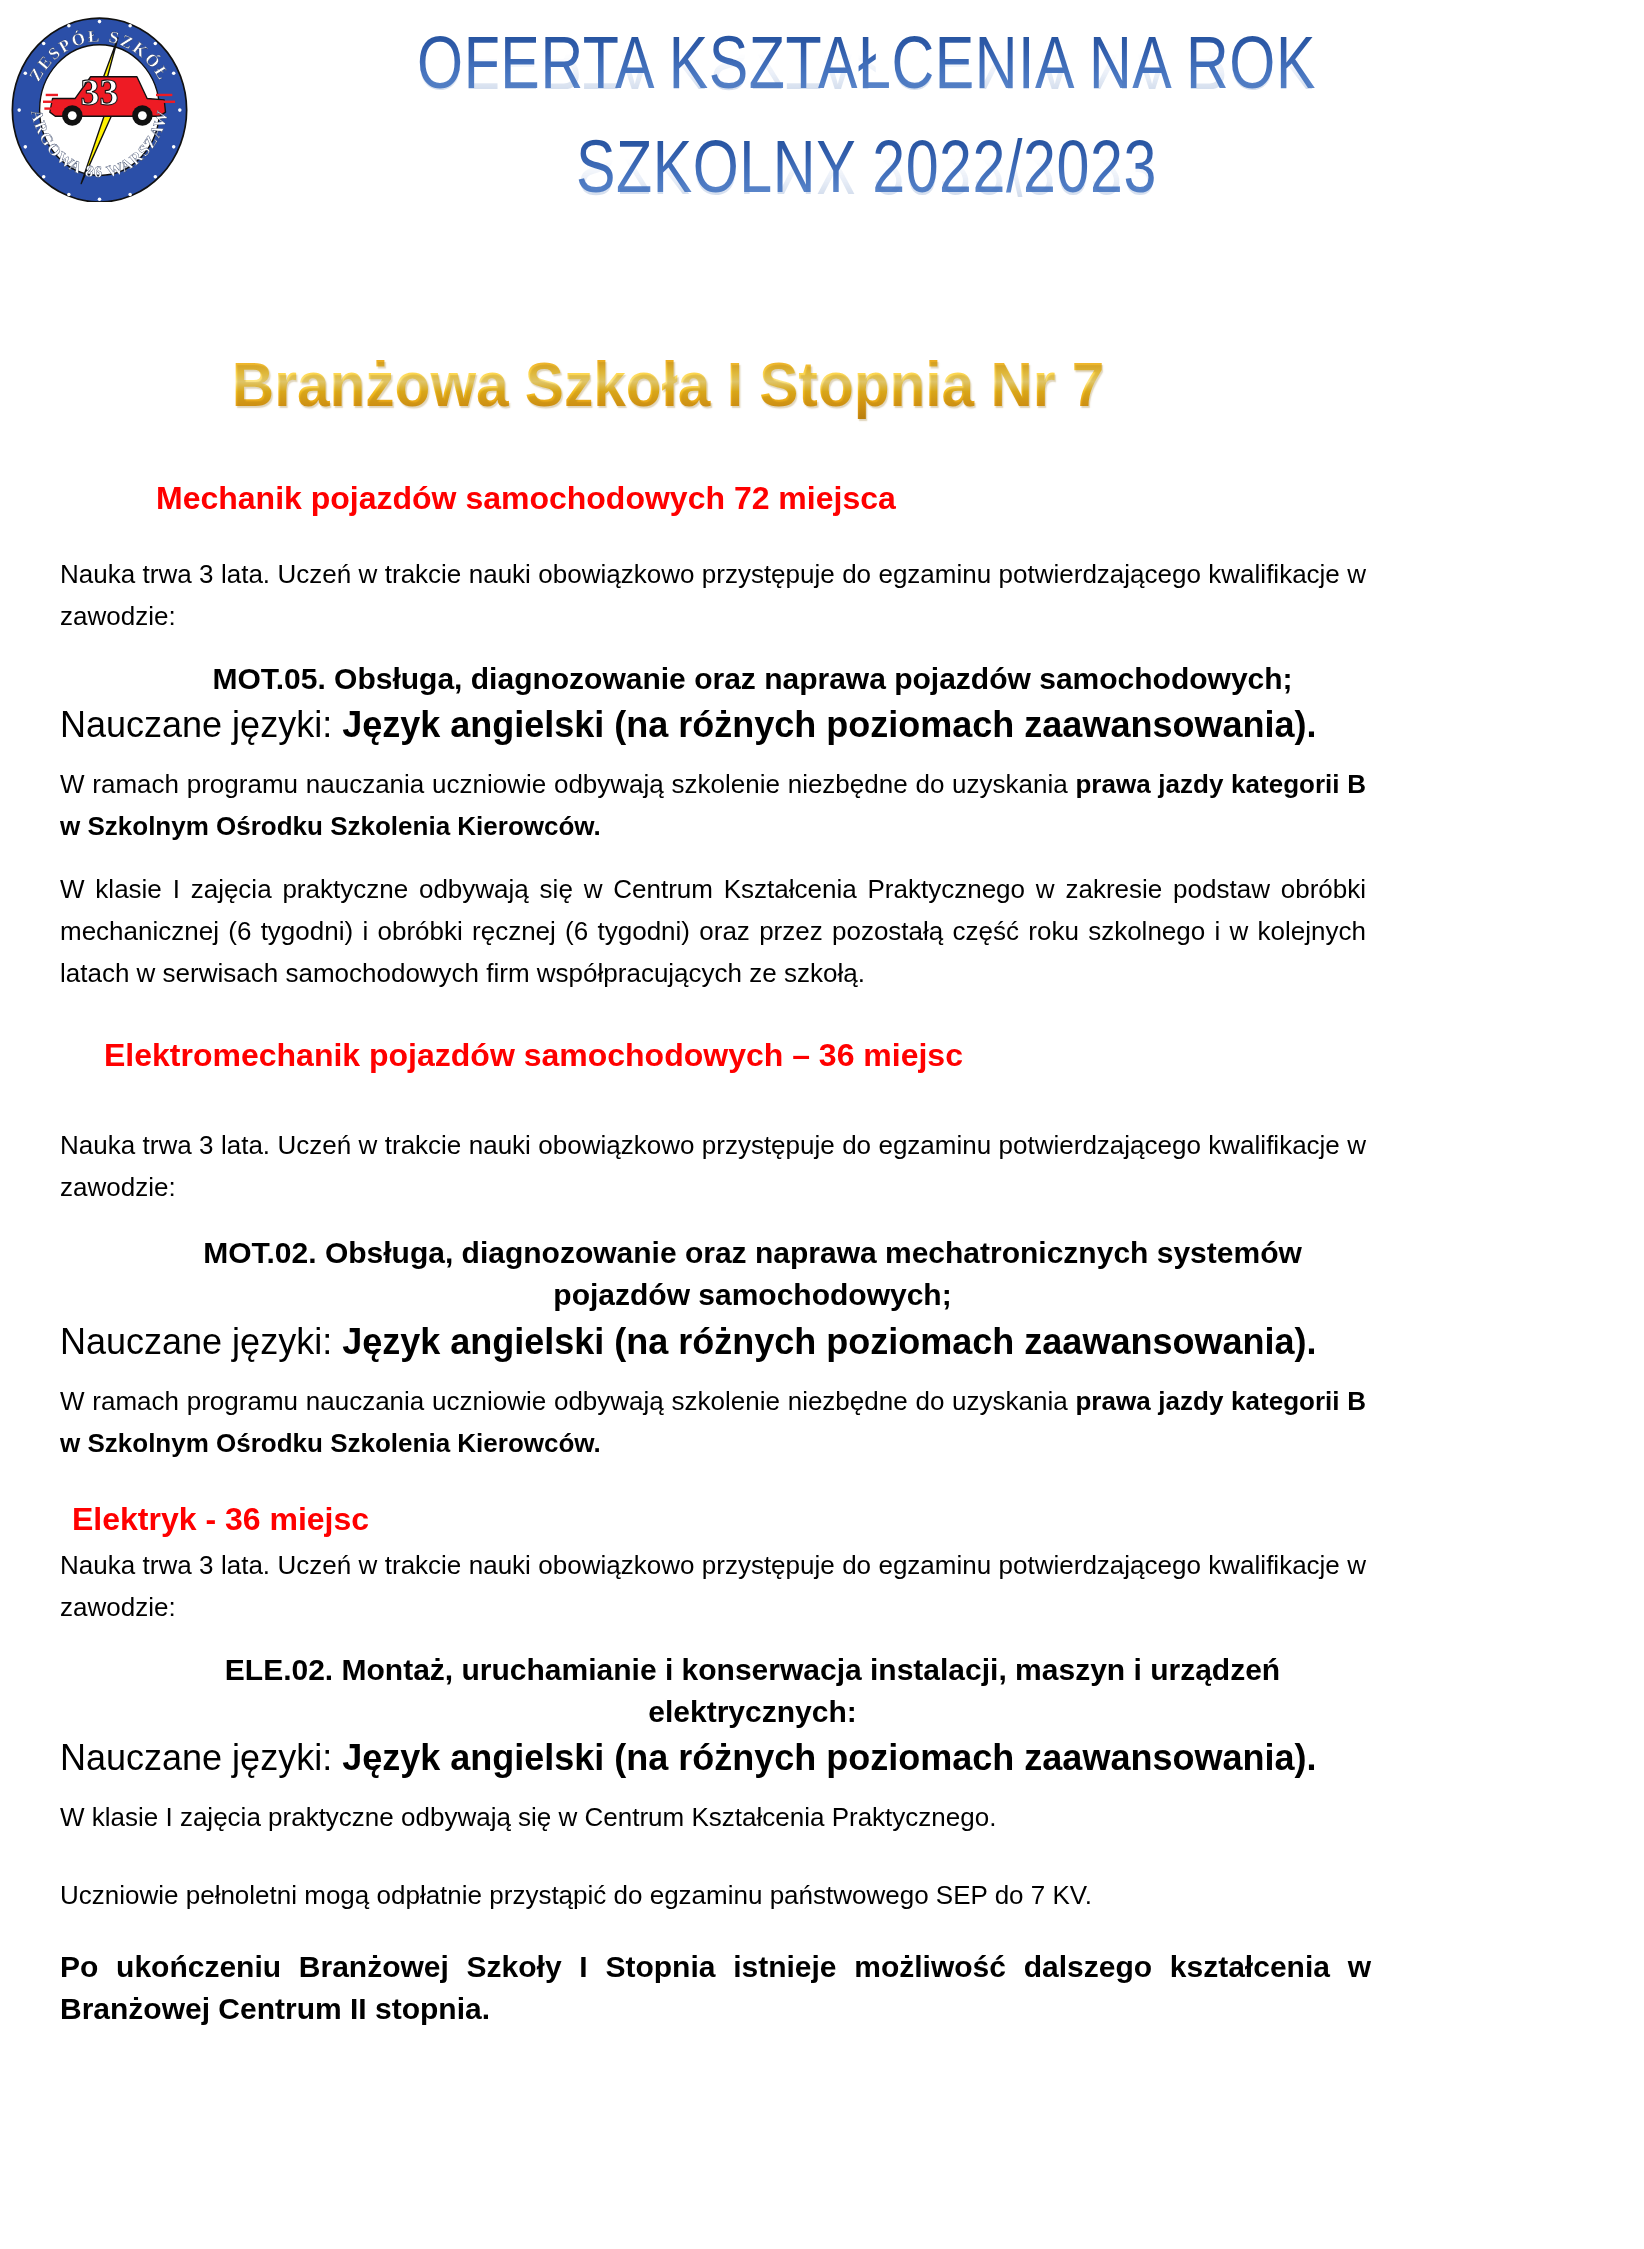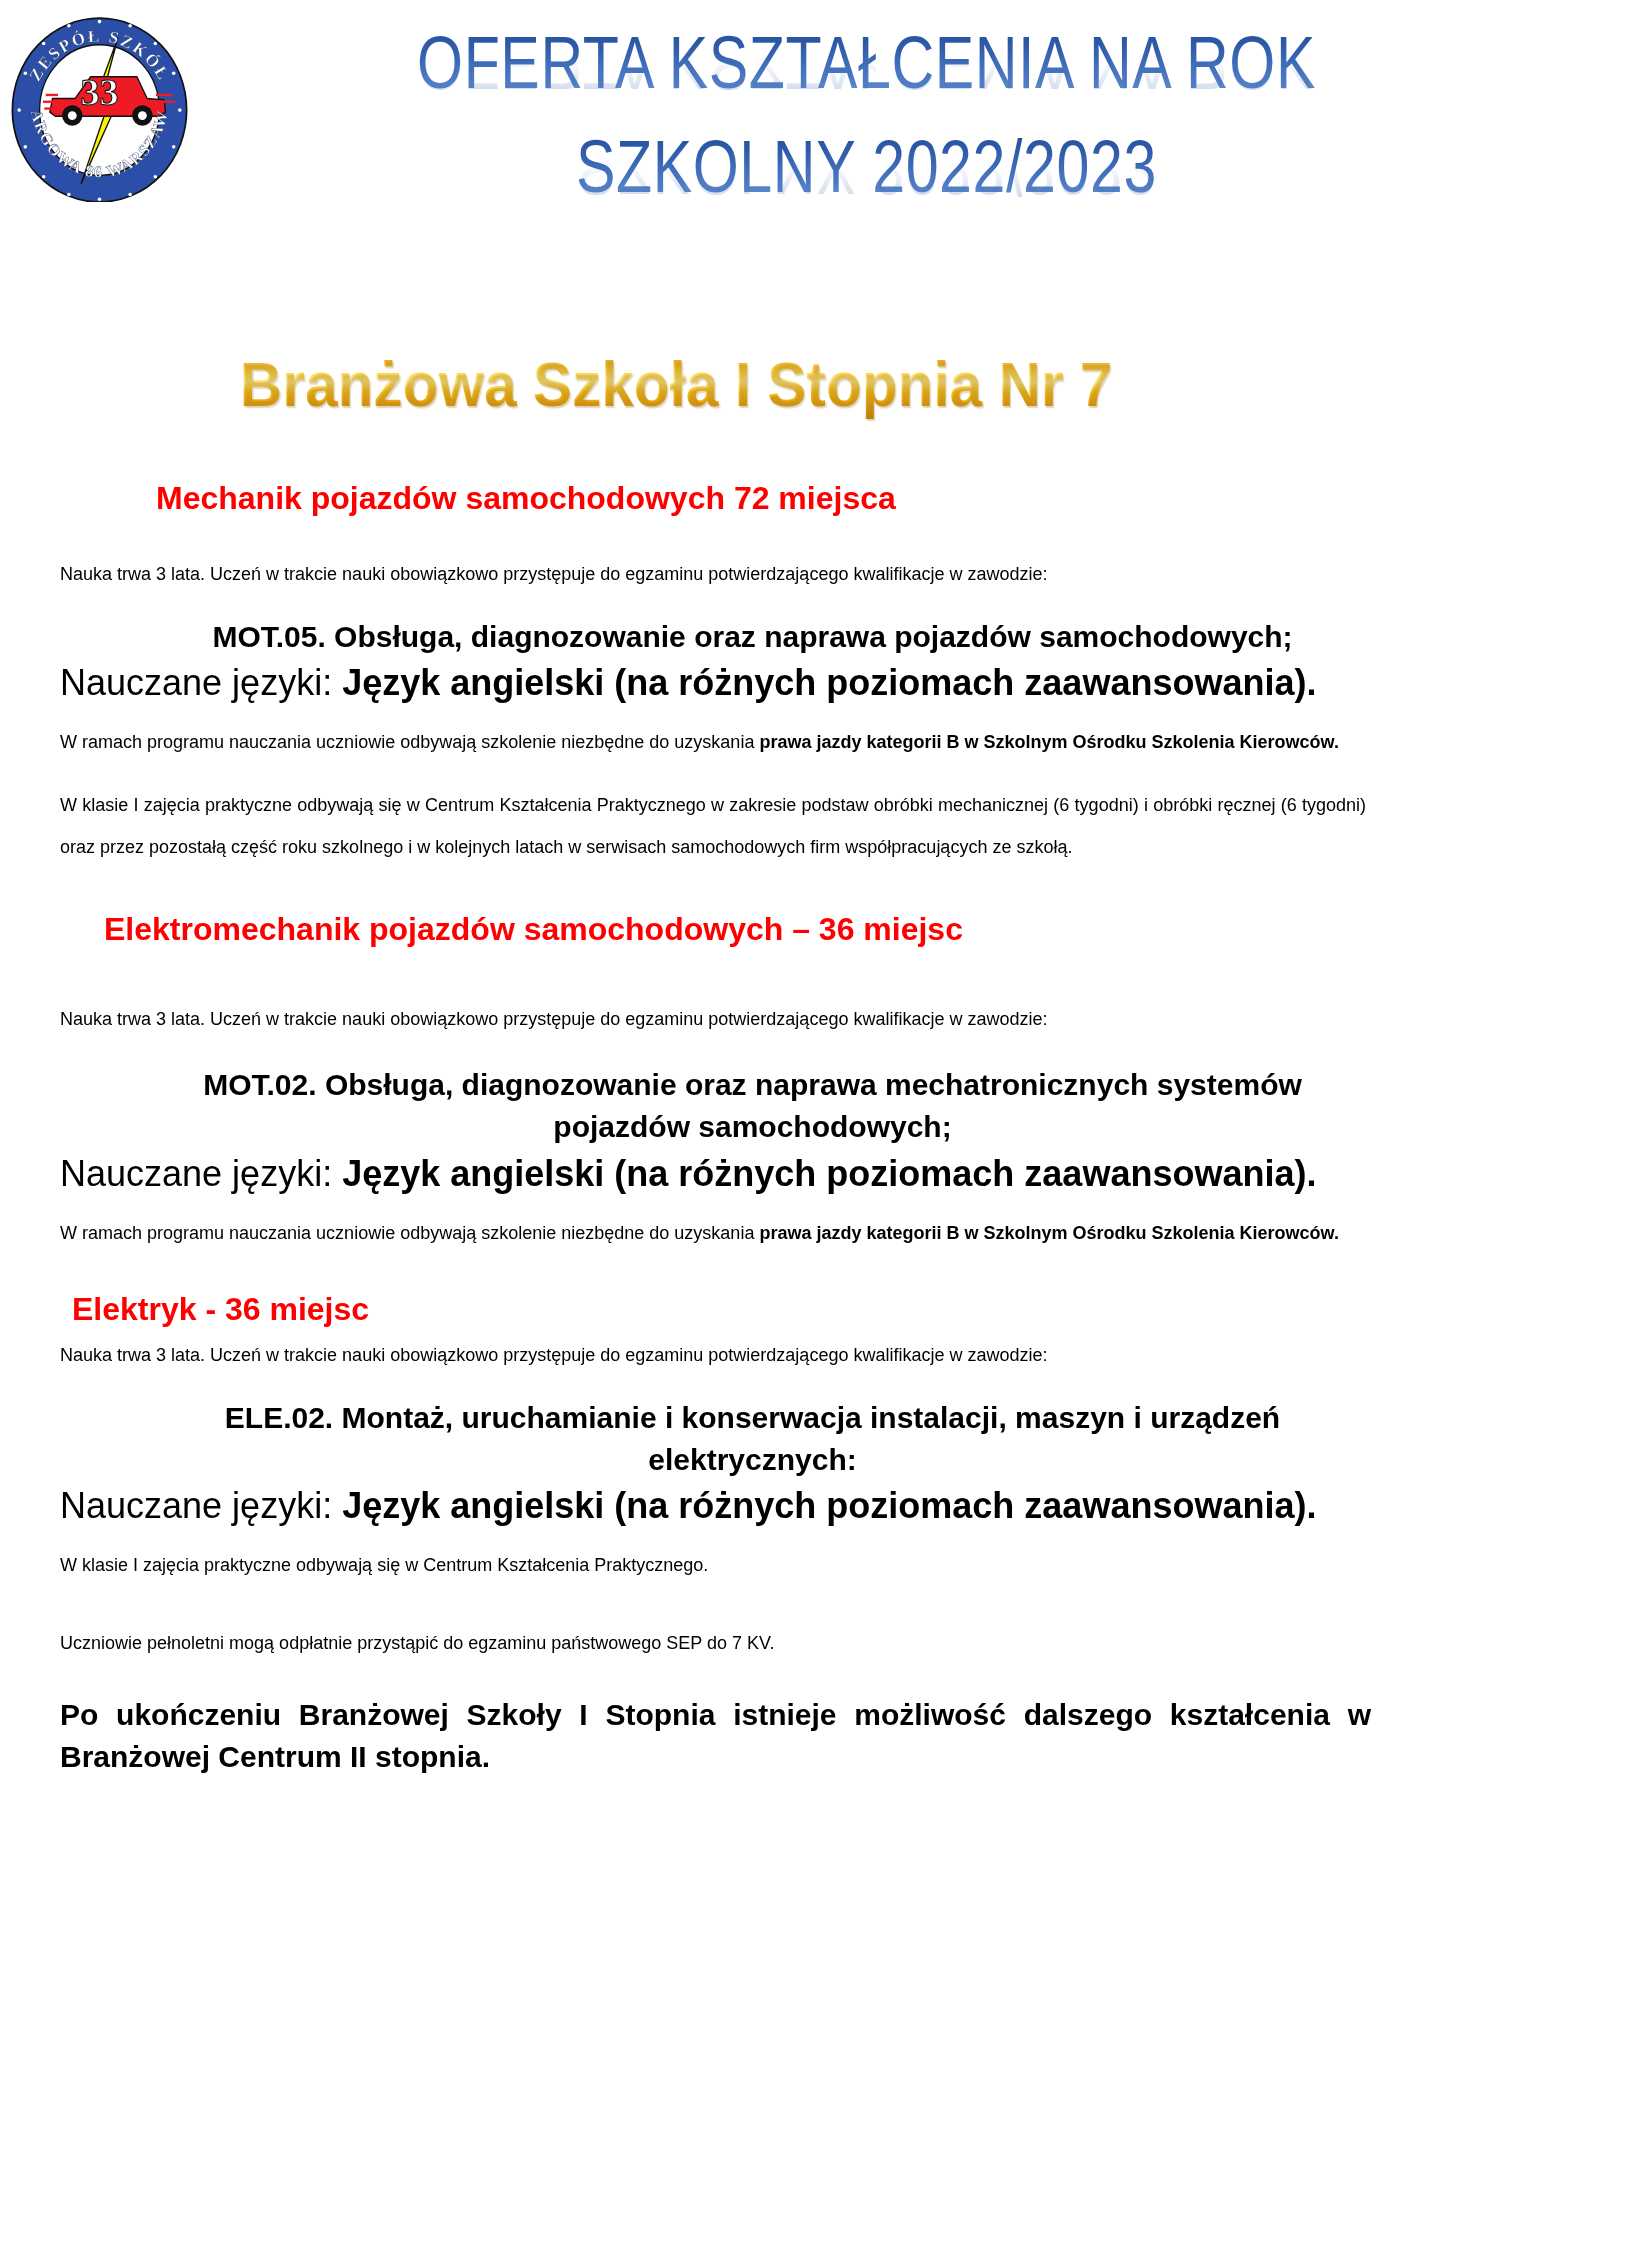--- a/index.html
+++ b/index.html
@@ -71,21 +71,21 @@
     -webkit-mask-image: linear-gradient(to top, rgba(0,0,0,0) 10%, rgba(0,0,0,0.85) 92%);
     mask-image: linear-gradient(to top, rgba(0,0,0,0) 10%, rgba(0,0,0,0.85) 92%);
     height: 55px;
     overflow: hidden;
     margin-top: 1.4px;
     margin-bottom: -31px;
   }
 
   .subtitle-block {
     position: absolute;
-    left: 16px;
+    left: 8px;
     top: 349px;
     width: 1320px;
     text-align: center;
   }
   .gold-subtitle {
     display: inline-block;
     font-family: "Liberation Sans", sans-serif;
     font-weight: 700;
     font-size: 63px;
     line-height: 71px;
@@ -118,21 +118,21 @@
     margin: 0;
     padding: 0 0 0 156px;
     white-space: nowrap;
   }
   .section-heading.h-mech { padding-left: 156px; margin-top: 0px; }
   .section-heading.h-elektromech { padding-left: 104px; margin-top: 0px; }
   .section-heading.h-elektryk { padding-left: 72px; margin-top: 0px; }
 
   p.para {
     margin: 0;
-    font-size: 18px;
+    font-size: 26px;
     line-height: 42px;
     text-align: justify;
     padding: 0 66px 0 60px;
     hyphens: none;
   }
   p.para.left { text-align: left; }
 
   p.qual {
     margin: 0;
     font-weight: 700;

